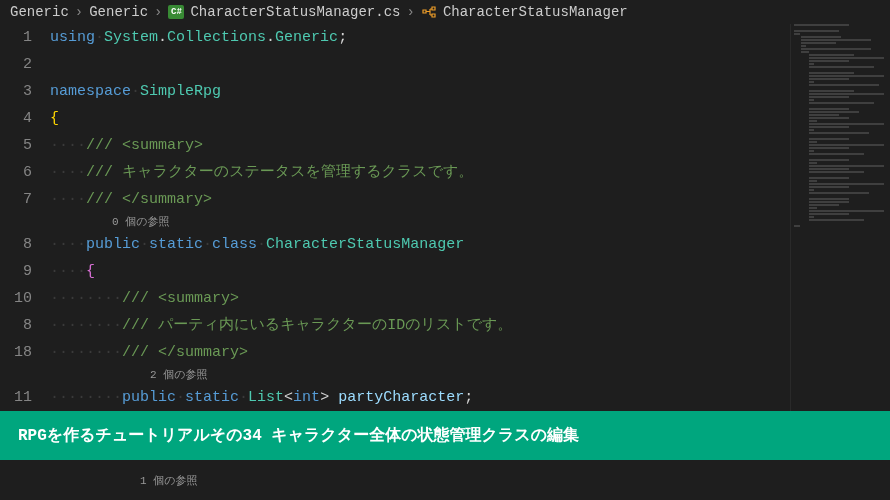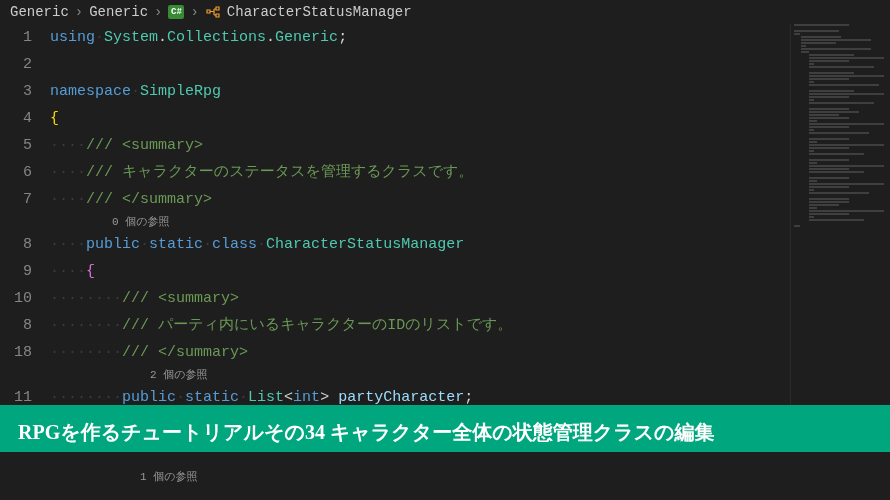--- a/index.html
+++ b/index.html
@@ -97,31 +97,31 @@
       margin-bottom: 1px;
       background: #555;
     }
     .banner {
       position: absolute;
       left: 0;
       right: 0;
       bottom: 40px;
       background: #00a67e;
       color: #ffffff;
-      font-size: 20px;
+      font-size: 16px;
       font-weight: bold;
       padding: 14px 18px;
-      font-family: Liberation Serif, serif;
+      font-family: Liberation Mono, monospace;
     }
     .below-banner {
       position: absolute;
       left: 0;
       right: 0;
       bottom: 0;
-      height: 48px;
+      height: 40px;
       background: #1e1e1e;
       display: flex;
       align-items: center;
       padding-left: 50px;
     }
     .below-banner .codelens-b {
       font-size: 11px;
       color: #999999;
       padding-left: 90px;
     }
@@ -130,20 +130,21 @@
 <body>
 
 <div class="breadcrumb">
   <span>Generic</span>
   <span class="breadcrumb-sep">›</span>
   <span>Generic</span>
   <span class="breadcrumb-sep">›</span>
   <span class="breadcrumb-icon">
       <span class="csharp-icon">C#</span>
     </span>
+  <span>CharacterStatusManager.cs</span>
   <span class="breadcrumb-sep">›</span>
   <span class="breadcrumb-icon class-icon">
     <svg width="16" height="16" viewBox="0 0 16 16" fill="currentColor">
         <path d="M11 3h3v3h-3zM2 6h3v3H2zM11 10h3v3h-3zM5 7.5h4M9 5h2M9 11h2M9 5v6" stroke="currentColor" stroke-width="1.2" fill="none"></path>
       </svg>
   </span>
   <span>CharacterStatusManager</span>
 </div>
 
 <div class="editor-container">

